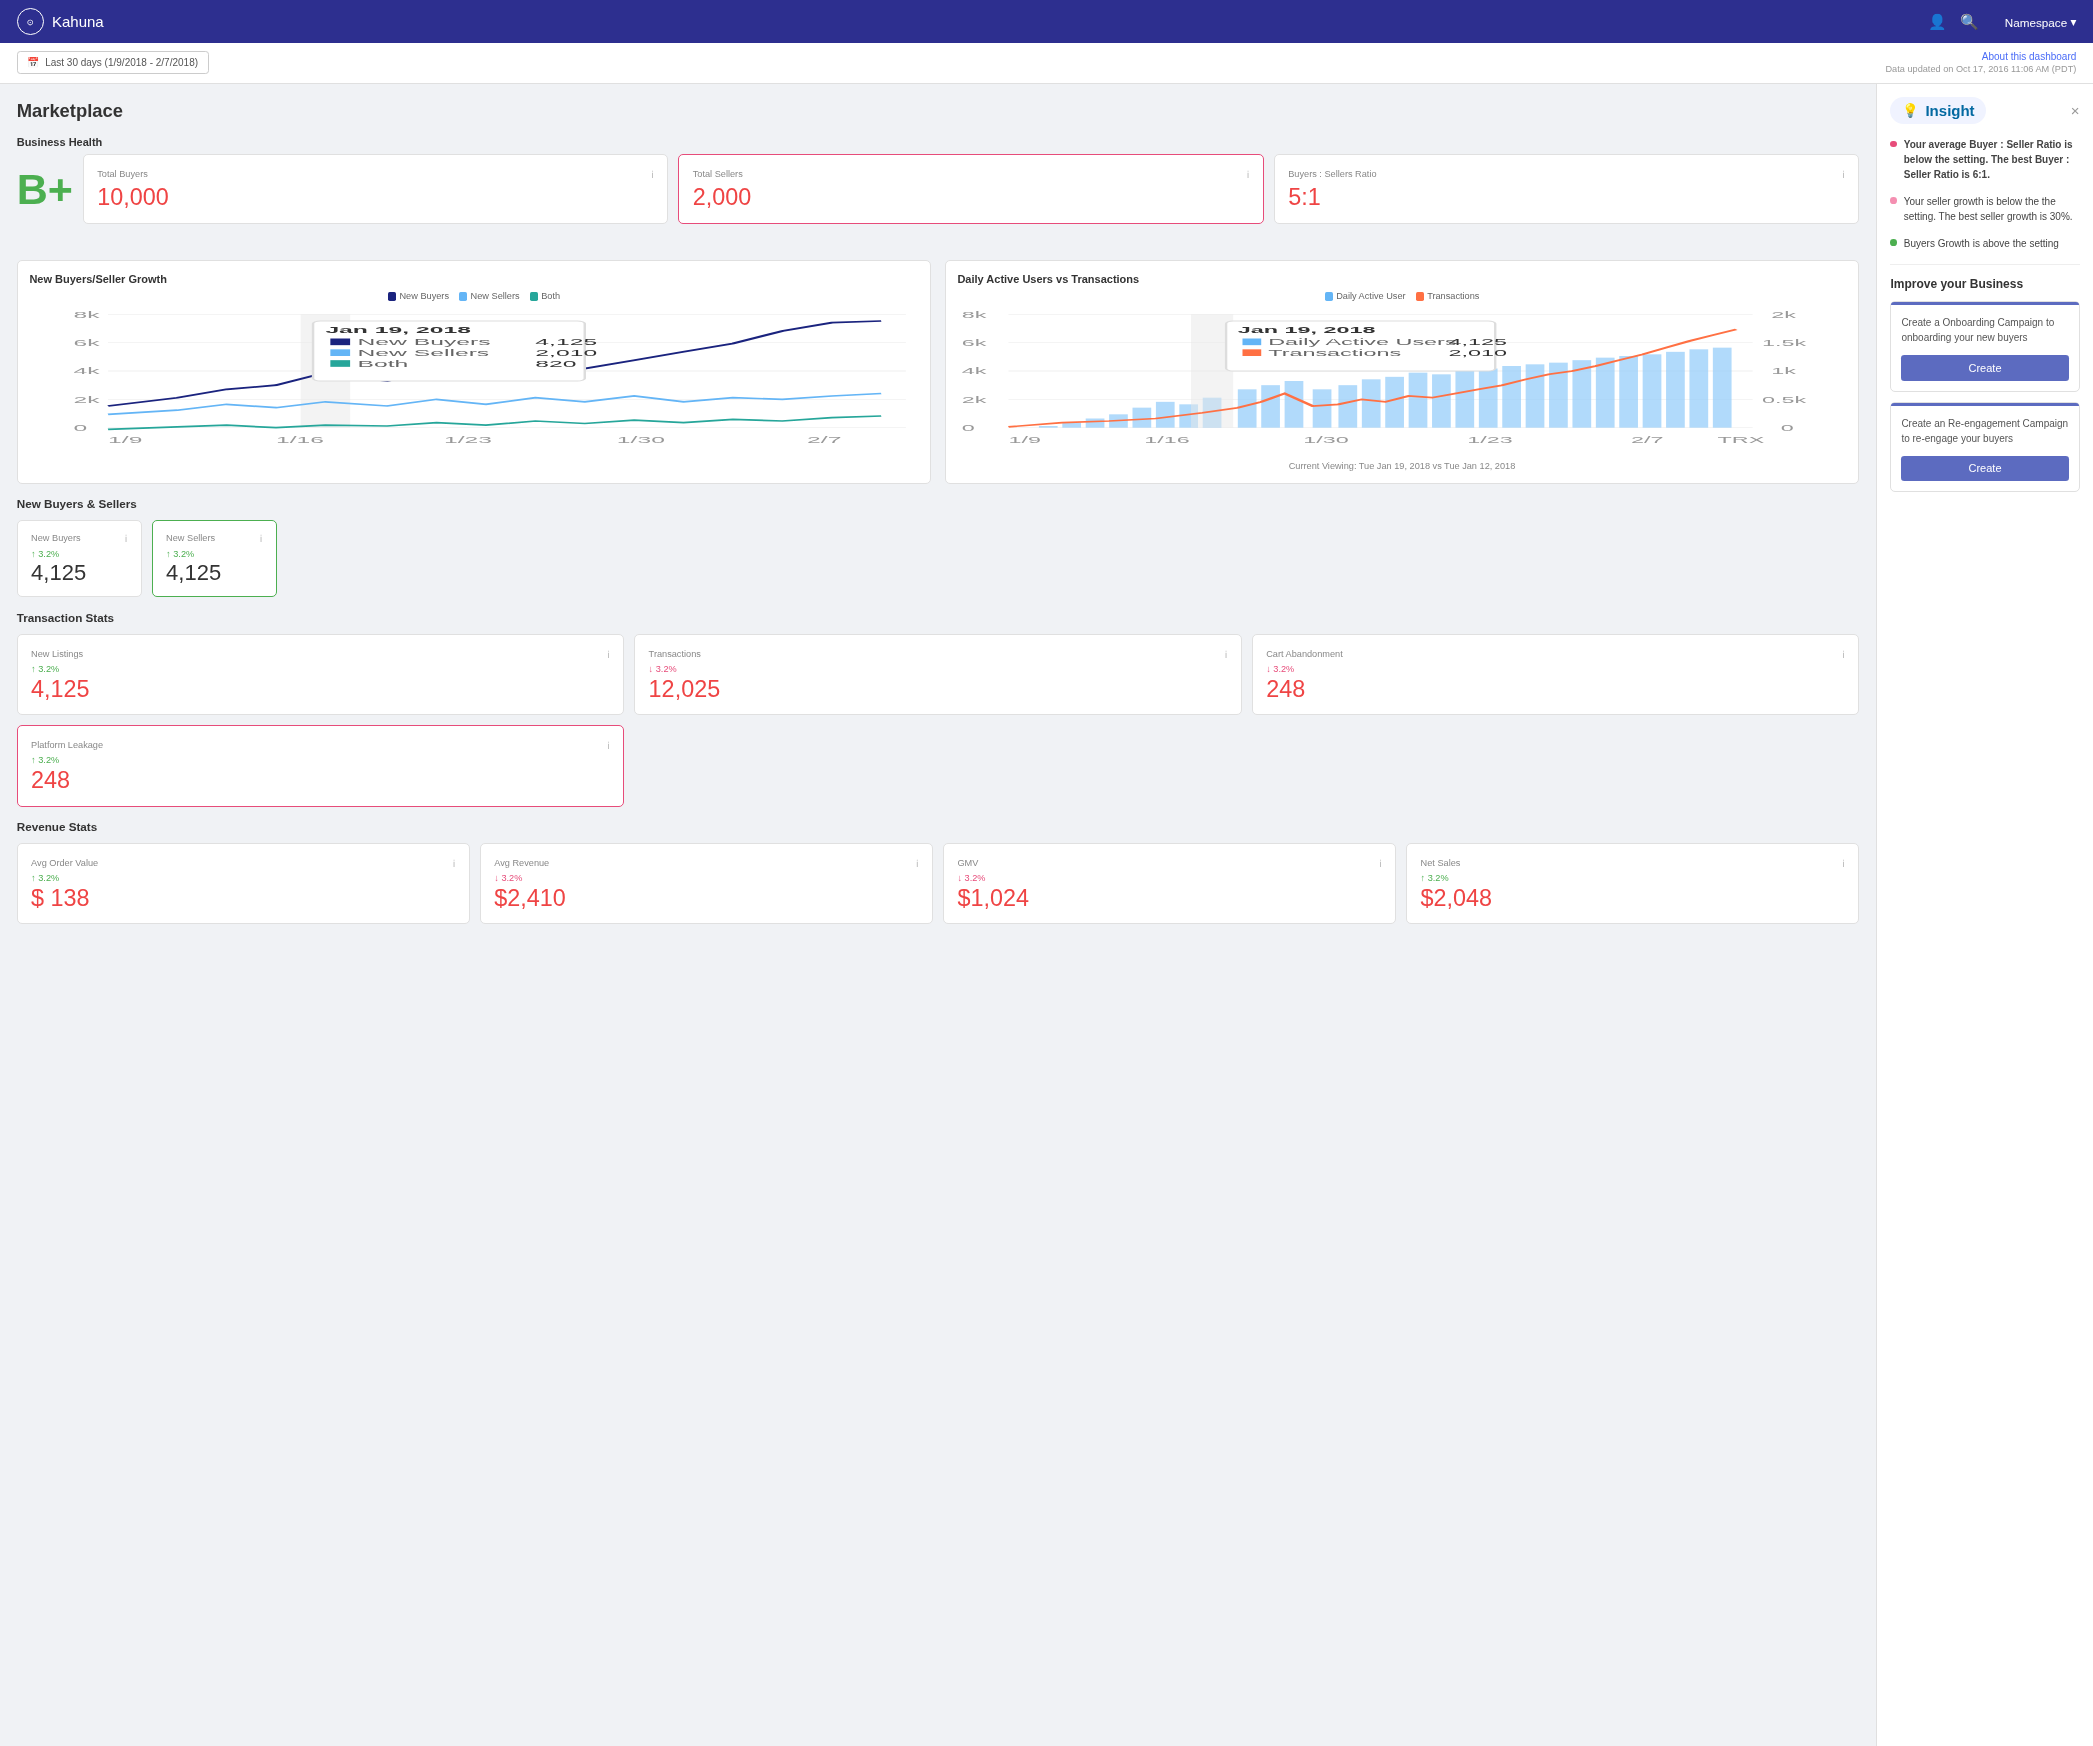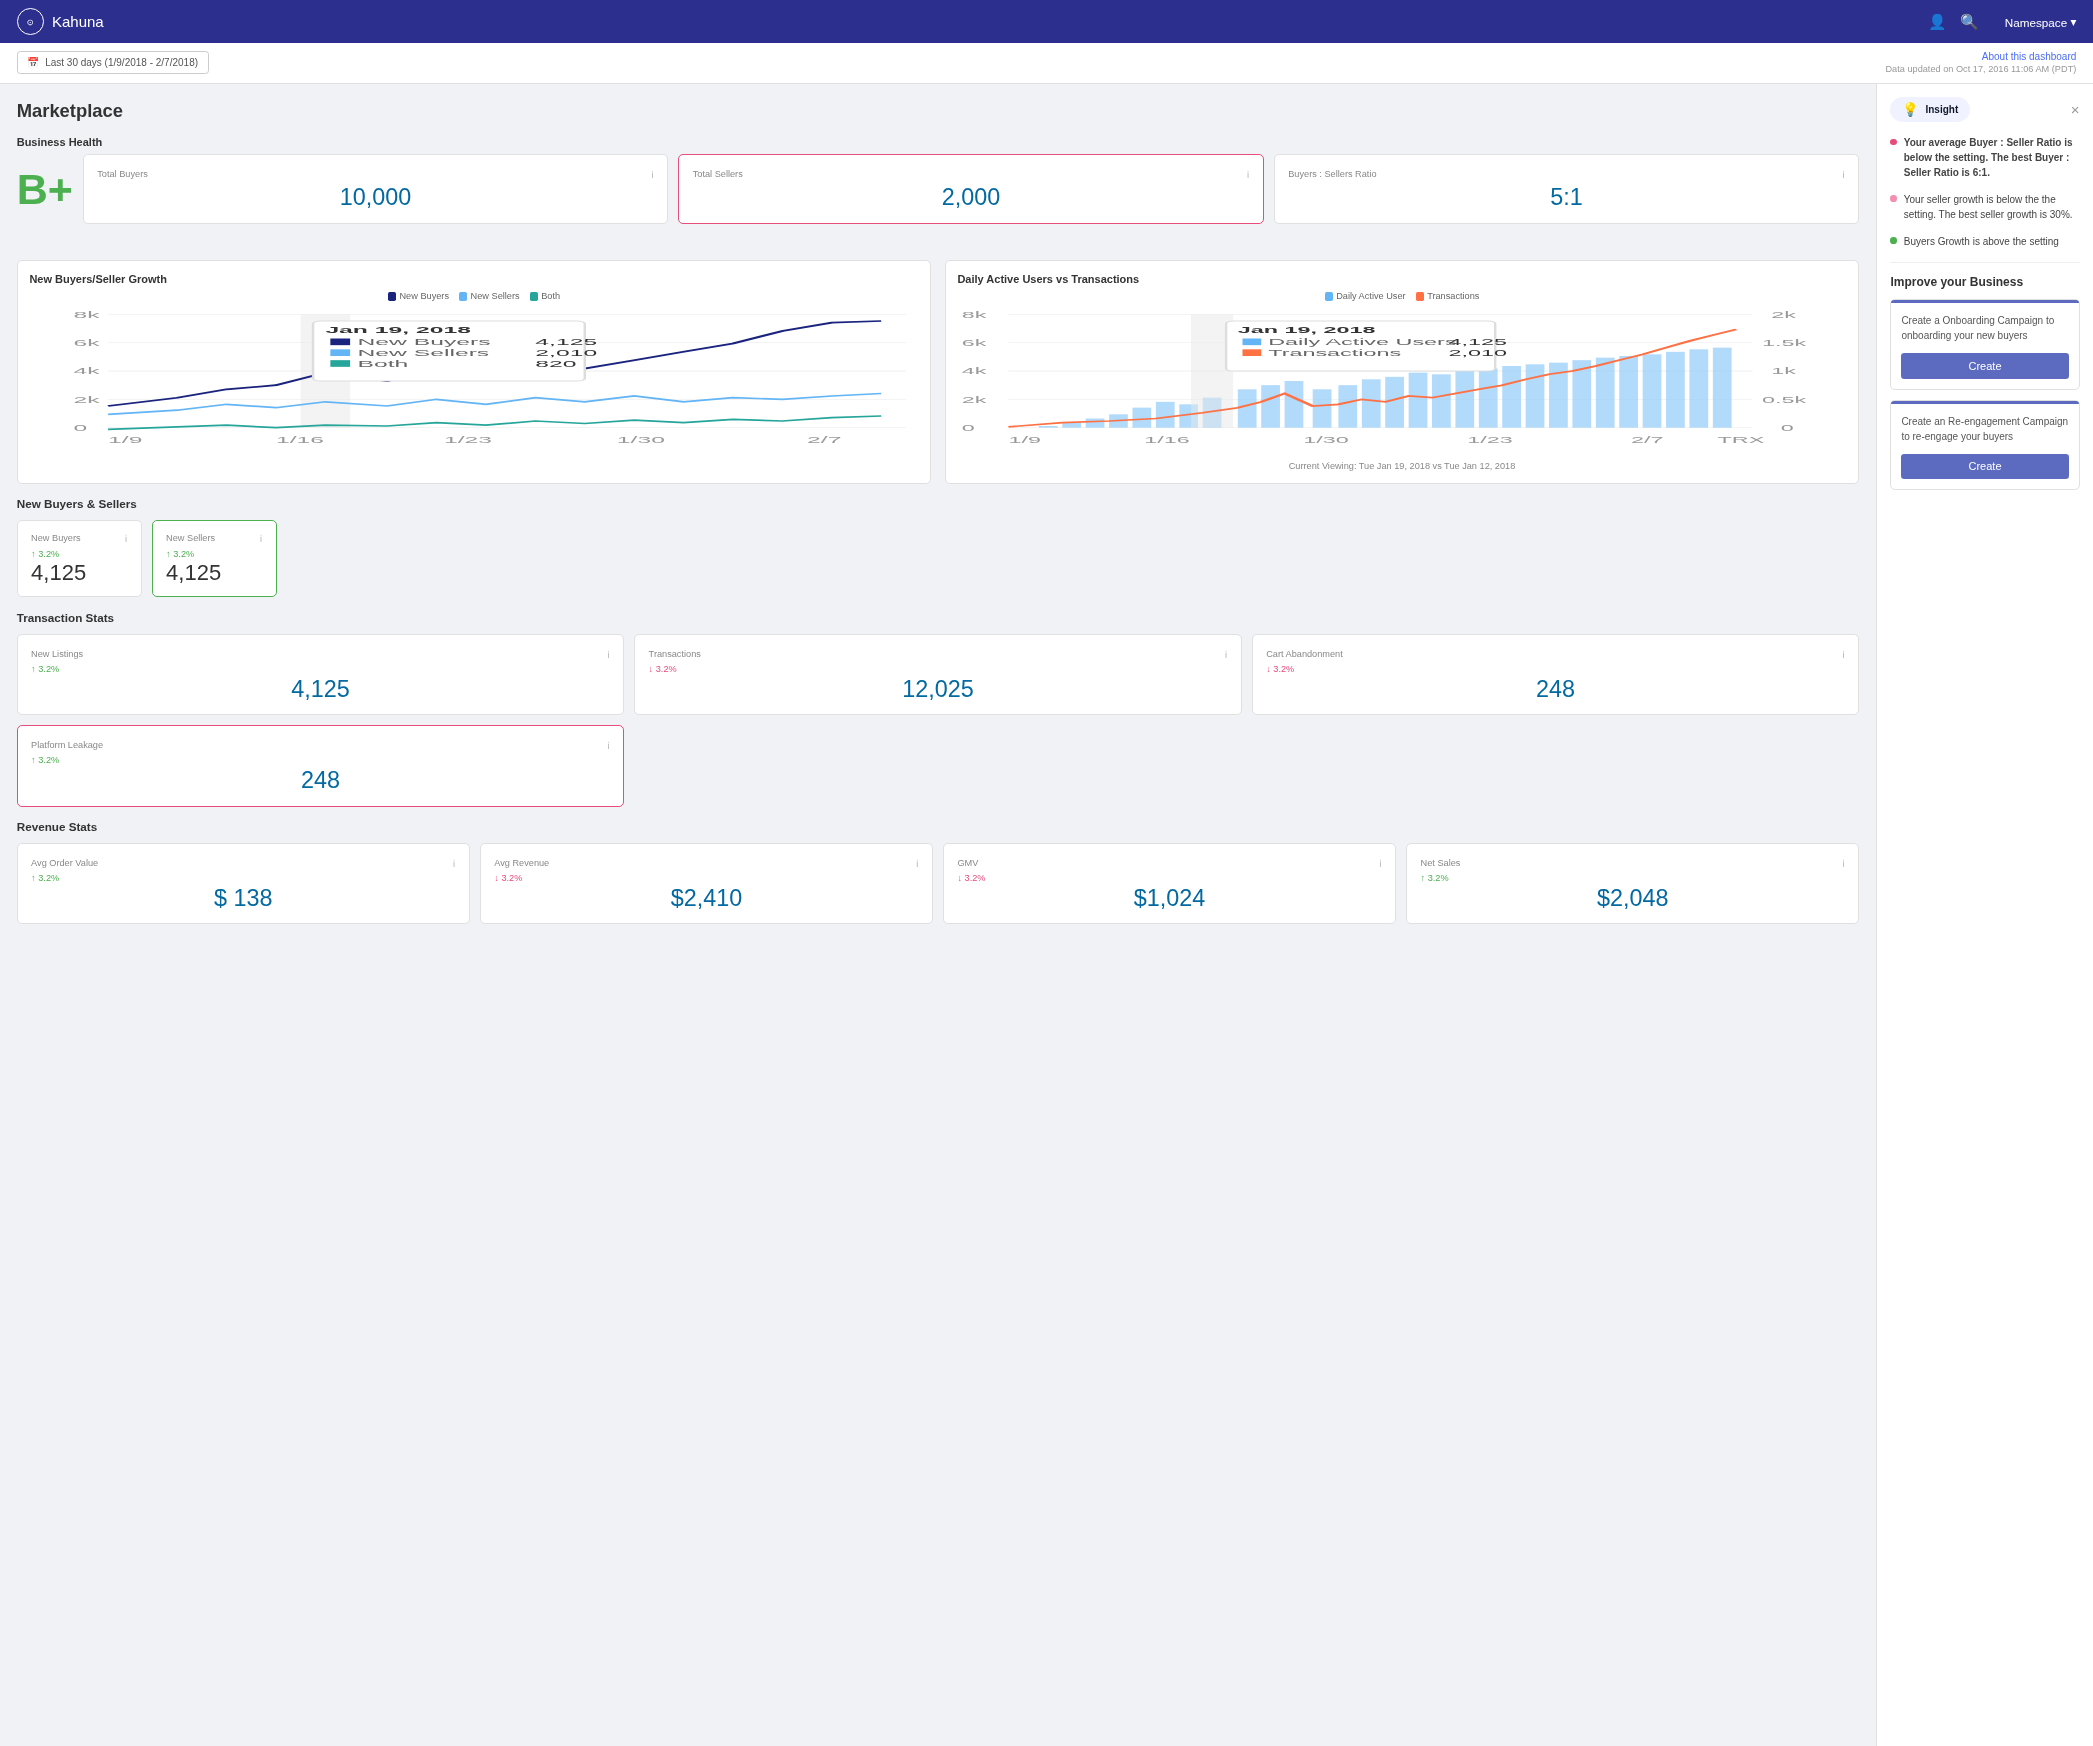--- a/index.html
+++ b/index.html
@@ -30,21 +30,21 @@
 
     
     .business-health-section { margin-bottom: 13.4px; }
     .business-health-label { font-size: 11px; font-weight: 600; color: #333; margin-bottom: 6.7px; }
     .business-health-grid { display: flex; gap: 10px; align-items: stretch; }
     .grade-card { display: flex; align-items: center; justify-content: center; }
     .grade-text { font-size: 43px; font-weight: 700; color: #4caf50; }
     .metric-card { background: white; border: 0.8px solid #e0e0e0; border-radius: 5px; padding: 11.7px 13.4px; flex: 1; min-width: 100px; }
     .metric-card.highlighted { border: 1.7px solid #e74c7a; }
     .metric-card-title { font-size: 9.2px; color: #888; margin-bottom: 3.3px; display: flex; justify-content: space-between; align-items: center; }
-    .metric-card-value { font-size: 23.4px; font-weight: 300; color: #0369a1; text-align: center; }
+    .metric-card-value { font-size: 23.4px; font-weight: 300; color: #ef4444; text-align: left; }
     .info-icon { color: #bbb; font-size: 10px; cursor: pointer; }
 
     
     .charts-row { display: grid; grid-template-columns: 1fr 1fr; gap: 13.4px; margin-bottom: 13.4px; margin-top: 36px; }
     .chart-container { background: white; border: 0.8px solid #e0e0e0; border-radius: 5px; padding: 11.7px; }
     .chart-title { font-size: 11px; font-weight: 600; color: #333; margin-bottom: 6.7px; }
     .chart-legend { display: flex; gap: 10px; justify-content: center; margin-bottom: 5px; flex-wrap: wrap; }
     .legend-item { display: flex; align-items: center; gap: 3.3px; font-size: 9.2px; color: #666; }
     .legend-dot { width: 8.3px; height: 8.3px; border-radius: 1.7px; }
     .chart-area { position: relative; height: 150px; }
@@ -70,21 +70,21 @@
     
     .revenue-section { margin-bottom: 13.4px; }
     .revenue-grid { display: grid; grid-template-columns: repeat(4, 1fr); gap: 10px; }
 
     
     .current-viewing { font-size: 9.2px; color: #888; text-align: center; margin-top: 5px; }
 
     
     .insight-header { display: flex; align-items: center; justify-content: space-between; margin-bottom: 13.4px; }
     .insight-title-wrapper { display: flex; align-items: center; gap: 6.7px; background: #f0f3ff; border-radius: 16.7px; padding: 5px 11.7px; }
-    .insight-title { font-size: 10px; font-weight: 600; color: #0f172a; text-align: center; }
+    .insight-title { font-size: 15px; font-weight: 600; color: #0369a1; text-align: center; }
     .insight-icon { color: #5c6bc0; font-size: 13.4px; }
     .close-btn { background: none; border: none; cursor: pointer; color: #999; font-size: 15px; }
     .insight-item { display: flex; gap: 6.7px; margin-bottom: 11.7px; align-items: flex-start; }
     .insight-bullet { width: 6.7px; height: 6.7px; border-radius: 50%; margin-top: 3.3px; flex-shrink: 0; }
     .bullet-red { background: #e74c7a; }
     .bullet-pink { background: #f48fb1; }
     .bullet-green { background: #4caf50; }
     .insight-text { font-size: 10px; color: #444; line-height: 1.5; }
     .insight-text strong { font-weight: 600; }
     .improve-title { font-size: 12px; font-weight: 600; color: #333; margin-bottom: 10px; }

